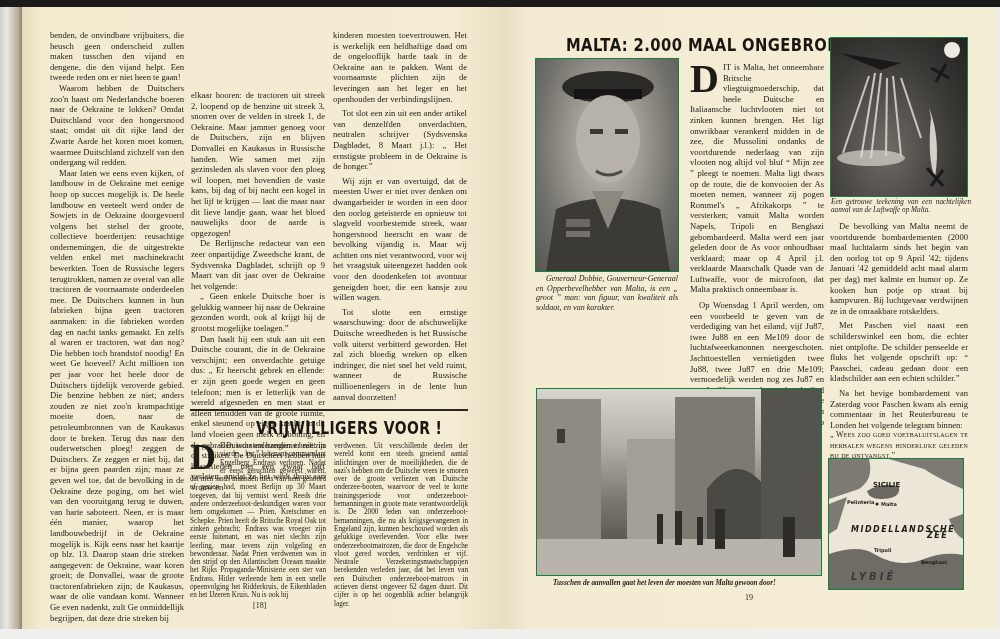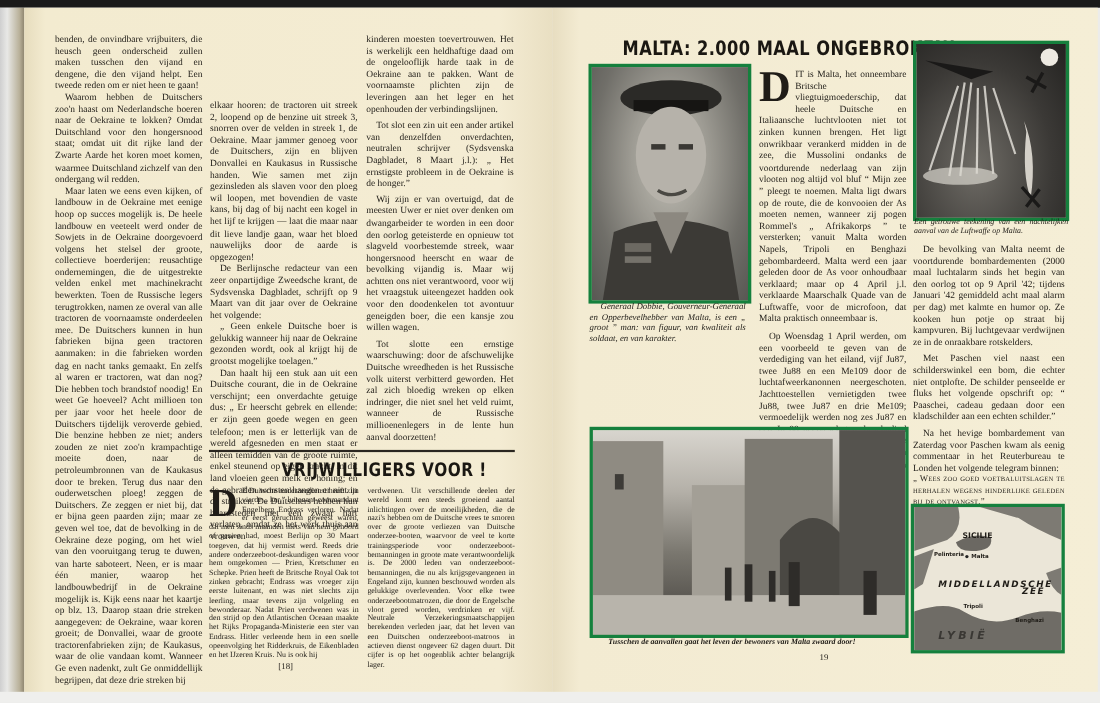--- a/index.html
+++ b/index.html
@@ -11,21 +11,21 @@
   .leftedge { position:absolute; left:0; top:7px; width:22px; height:622px; background:linear-gradient(90deg,#cfcfcf 0%,#e8e8e6 30%,#b9b19a 80%,#8f8670 100%); }
   .bottom { position:absolute; left:0; top:629px; width:1000px; height:10px; background:#efefed; }
   .col { position:absolute; font-size:8.6px; line-height:10.6px; text-align:justify; hyphens:auto; }
   .col p { margin:0; text-indent:9px; }
   .col p.noind { text-indent:0; }
   .sm { font-size:7.2px; line-height:8.3px; }
   .rule { position:absolute; height:2px; background:#2a2620; }
   .headline { position:absolute; font-family:"DejaVu Sans", sans-serif; font-weight:bold; letter-spacing:0.5px; color:#1a1712; transform:scaleX(0.82); transform-origin:left center; white-space:nowrap; }
   .dropcap { float:left; font-family:"Liberation Serif", serif; font-size:36px; line-height:28px; margin:1px 4px 0 0; font-weight:bold; }
   .caption { position:absolute; font-style:italic; font-size:8px; line-height:9.6px; text-align:justify; }
-  .photo { position:absolute; border:3px solid #15803d; overflow:hidden; }
+  .photo { position:absolute; border:1px solid #15803d; overflow:hidden; }
   .pnum { position:absolute; font-size:8px; }
   .caps { font-variant:small-caps; font-size:8px; letter-spacing:0.2px; }
 </style>
 </head>
 <body>
 
 <div class="topbar"></div>
 <div class="leftedge"></div>
 
 <div class="page left"></div>
@@ -103,21 +103,21 @@
     <rect x="0" y="150" width="284" height="36" fill="#b8b4ab"></rect>
     <g fill="#2e2c29">
       <rect x="120" y="125" width="6" height="30"></rect>
         <rect x="138" y="122" width="7" height="34"></rect>
       <rect x="160" y="128" width="6" height="28"></rect>
         <rect x="178" y="120" width="10" height="40"></rect>
       <rect x="246" y="128" width="12" height="40"></rect>
     </g>
   </svg>
 </div>
-<div class="caption" style="left:553px;top:579px;width:270px;font-size:7.2px;font-weight:bold;white-space:nowrap;">Tusschen de aanvallen gaat het leven der bewoners van Malta zwaard door!</div>
+<div class="caption" style="left:553px;top:579px;width:270px;font-size:7.2px;font-weight:bold;white-space:nowrap;">Tusschen de aanvallen gaat het leven der moesten van Malta gewoon door!</div>
 <div class="pnum" style="left:745px;top:593px;">19</div>
 
 <div class="photo" style="left:830px;top:37px;width:136px;height:158px;background:radial-gradient(ellipse at 40% 70%,#6f6c66 0%,#3b3936 60%,#232220 100%);">
   <svg width="136" height="158" viewBox="0 0 136 158">
     <g stroke="#e9e6df" stroke-width="2" opacity="0.8">
       <line x1="30" y1="120" x2="44" y2="35"></line>
         <line x1="40" y1="120" x2="50" y2="35"></line>
       <line x1="55" y1="118" x2="56" y2="40"></line>
         <line x1="70" y1="118" x2="62" y2="38"></line>
       <line x1="12" y1="115" x2="38" y2="38"></line>

